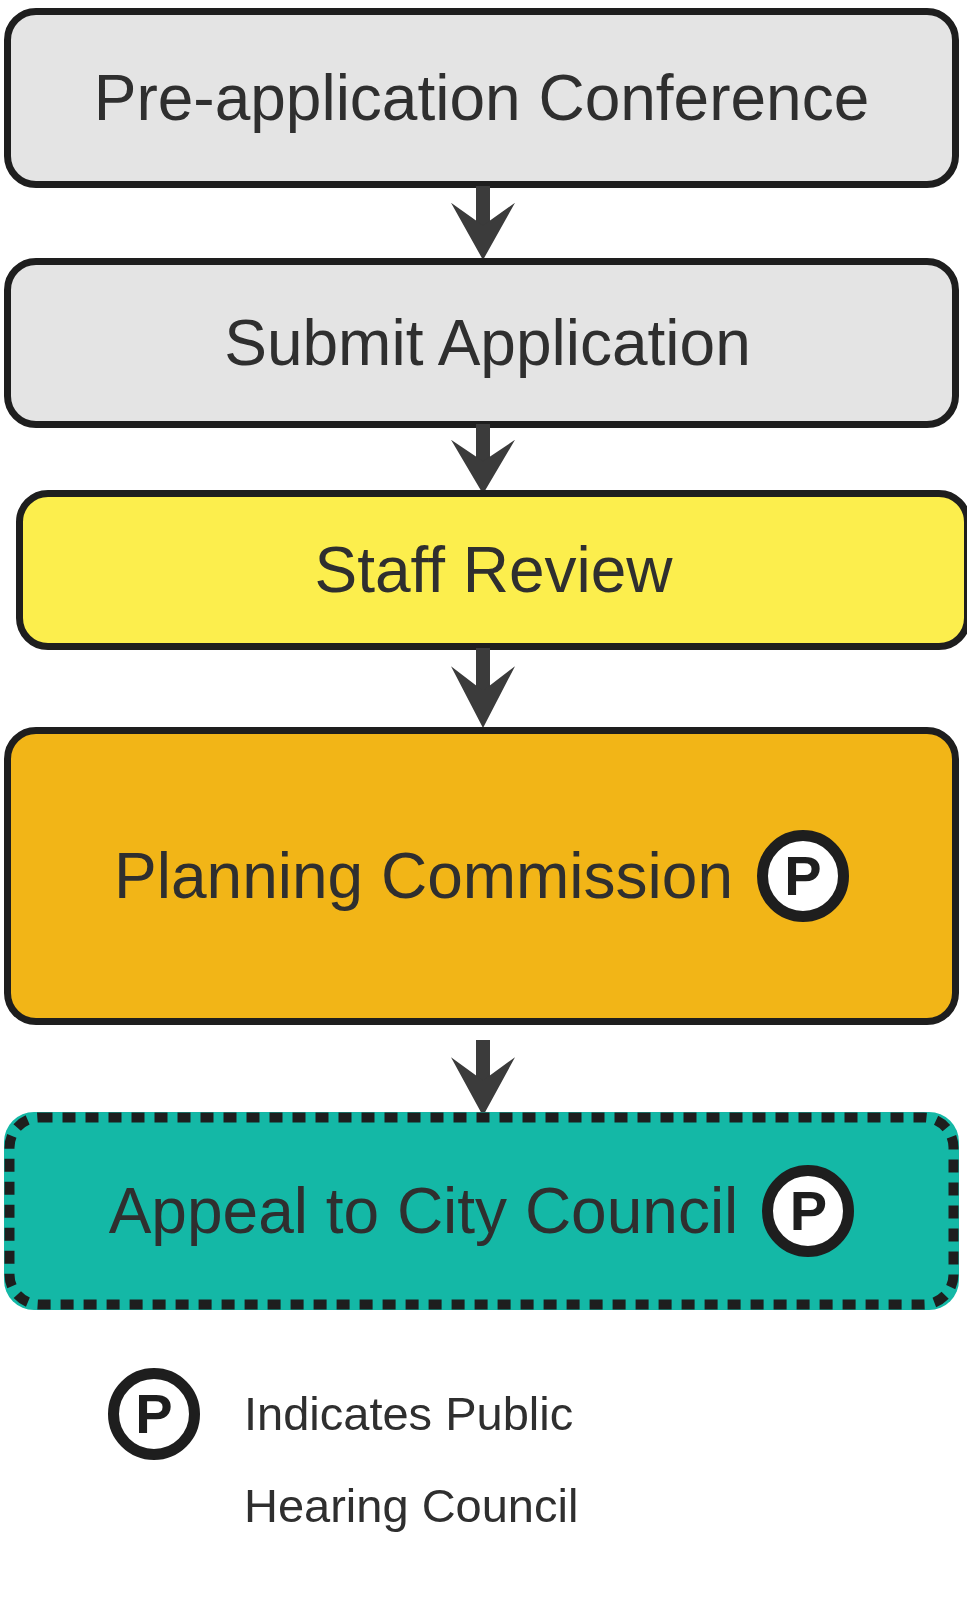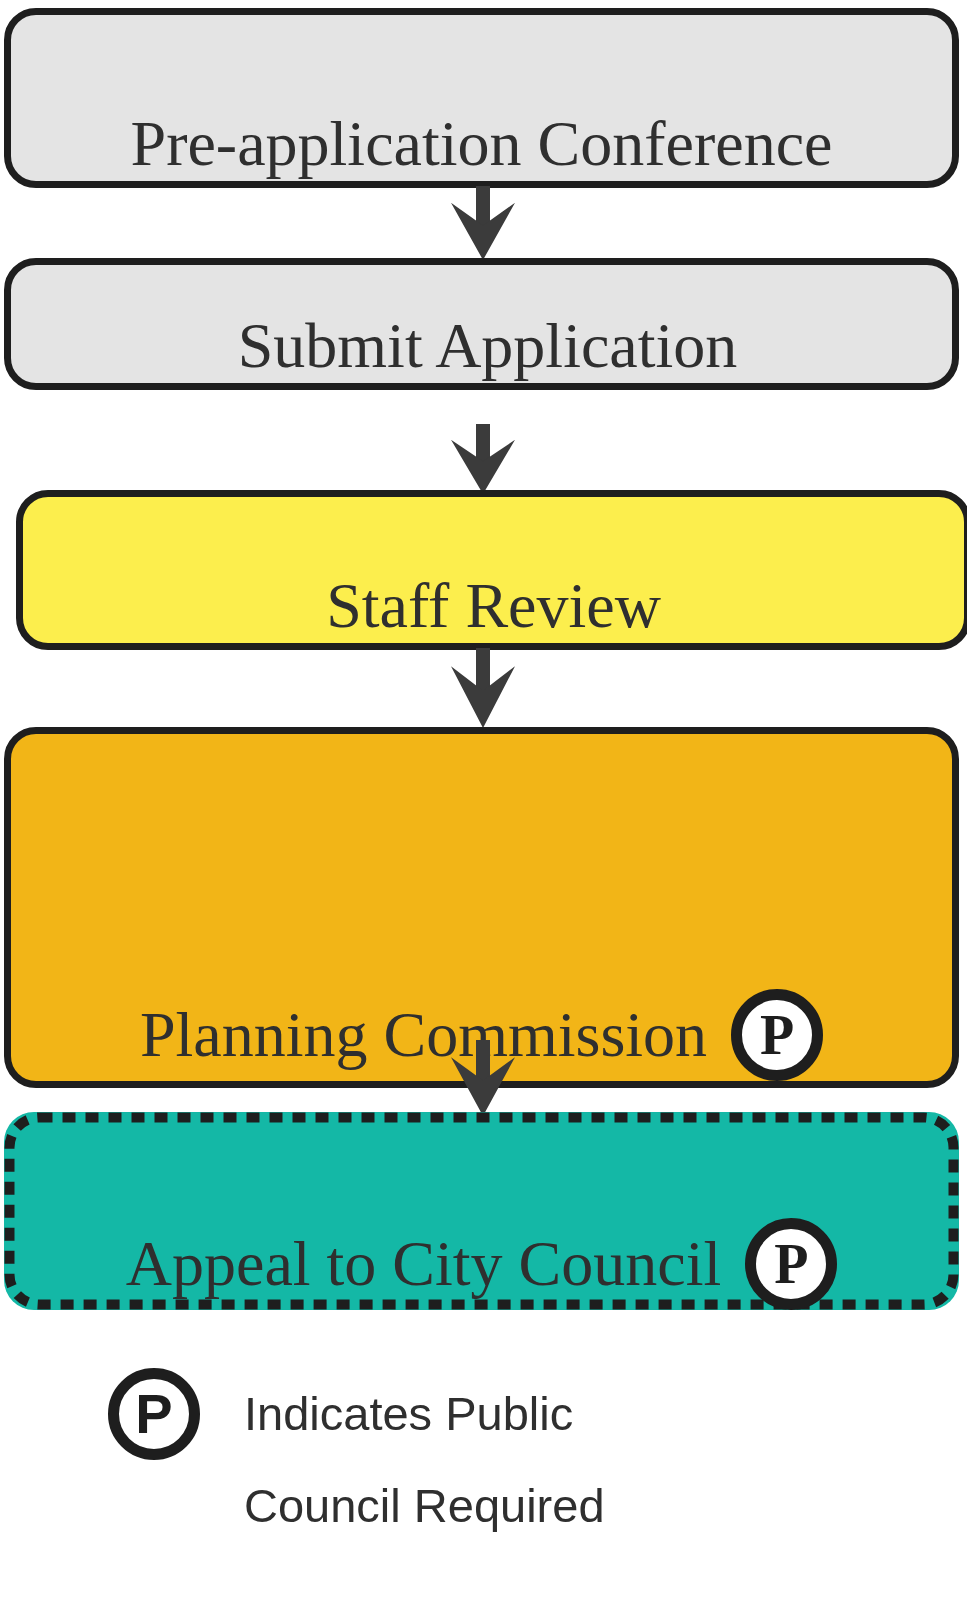--- a/index.html
+++ b/index.html
@@ -13,27 +13,26 @@
   .canvas { position: absolute; inset: 0; }
 
   .box {
     position: absolute;
     left: 4px;
     width: 955px;
     box-sizing: border-box;
     border: 7px solid #1e1e1e;
     border-radius: 32px;
     display: flex;
-    align-items: flex-end;
+    align-items: center;
     justify-content: center;
     font-size: 64px;
     color: #2f2f2f;
     text-align: center;
     gap: 22px;
-    font-family: Liberation Serif, serif;
   }
   .box--gray   { background: #e4e4e4; }
   .box--yellow { background: #fcee4d; }
   .box--gold   { background: #f2b517; }
   .box--dotted {
     background: #14b8a6;
     border: none;
     border-radius: 30px;
   }
   .dotted-border-svg {
@@ -100,39 +99,39 @@
 
   <div class="box box--gray" style="top:8px; height:180px;">
     <span>Pre-application Conference</span>
   </div>
 
   <svg class="arrow-svg" style="left:451px; top:186px;" width="64" height="74" viewBox="0 0 64 75" preserveAspectRatio="none">
     <rect x="25" y="0" width="14" height="42" fill="#3b3b3b"></rect>
     <path d="M0,17 L32,40 L64,17 L32,75 Z" fill="#3b3b3b"></path>
   </svg>
 
-  <div class="box box--gray" style="top:258px; height:132px;padding-left:12px;">
+  <div class="box box--gray" style="top:258px; height:170px;padding-left:12px;">
     <span>Submit Application</span>
   </div>
 
   <svg class="arrow-svg" style="left:451px; top:424px;" width="64" height="70" viewBox="0 0 64 75" preserveAspectRatio="none">
     <rect x="25" y="0" width="14" height="42" fill="#3b3b3b"></rect>
     <path d="M0,17 L32,40 L64,17 L32,75 Z" fill="#3b3b3b"></path>
   </svg>
 
   <div class="box box--yellow" style="top:490px; height:160px;margin-left:12px;">
     <span>Staff Review</span>
   </div>
 
   <svg class="arrow-svg" style="left:451px; top:648px;" width="64" height="80" viewBox="0 0 64 75" preserveAspectRatio="none">
     <rect x="25" y="0" width="14" height="42" fill="#3b3b3b"></rect>
     <path d="M0,17 L32,40 L64,17 L32,75 Z" fill="#3b3b3b"></path>
   </svg>
 
-  <div class="box box--gold" style="top:727px; height:361px;">
+  <div class="box box--gold" style="top:727px; height:298px;">
     <div class="two-line">
       <div class="content-row">
         <span>Planning Commission</span>
         <span class="badge">
           <span>P</span>
         </span>
       </div>
     </div>
   </div>
 
@@ -152,17 +151,17 @@
       </span>
     </div>
   </div>
 
   <div class="legend">
     <span class="badge">
       <span>P</span>
     </span>
     <div class="legend-text">
       <div>Indicates Public</div>
-      <div>Council Required</div>
+      <div>Hearing Council</div>
     </div>
   </div>
 
 </div>
 
 </body></html>

